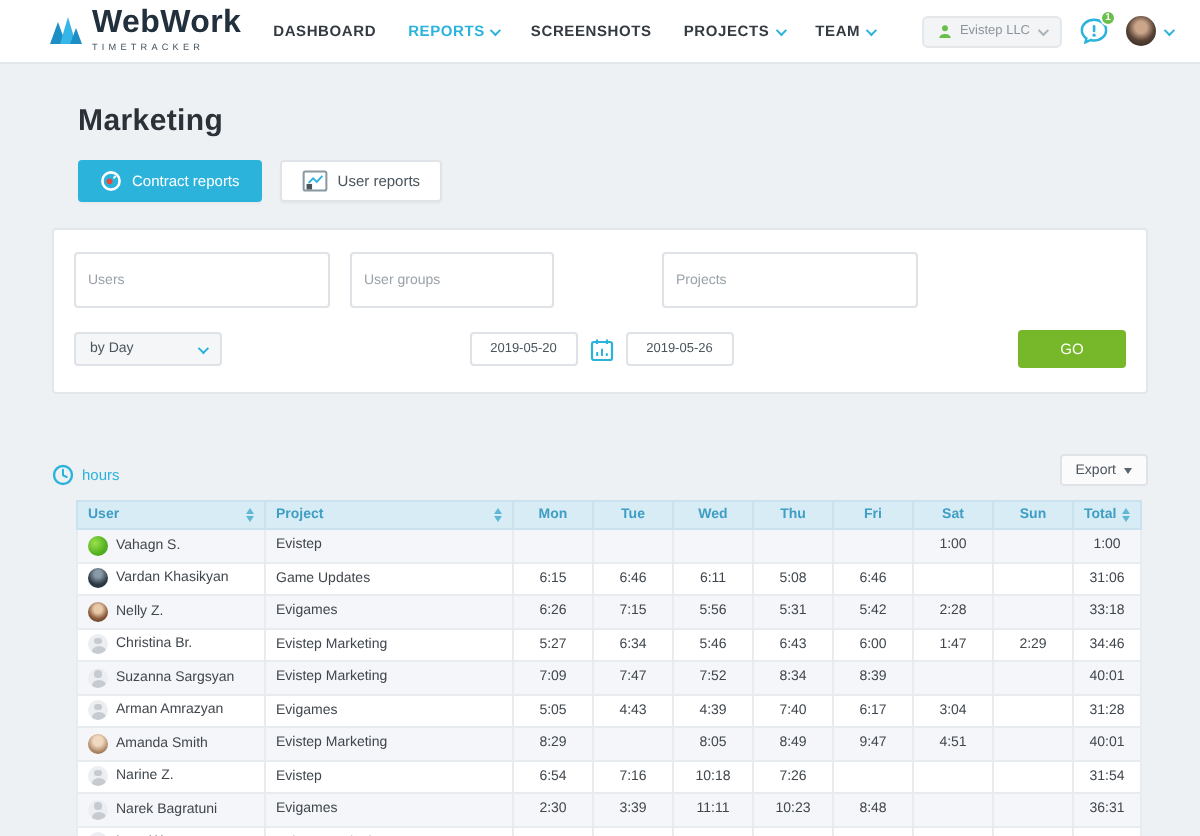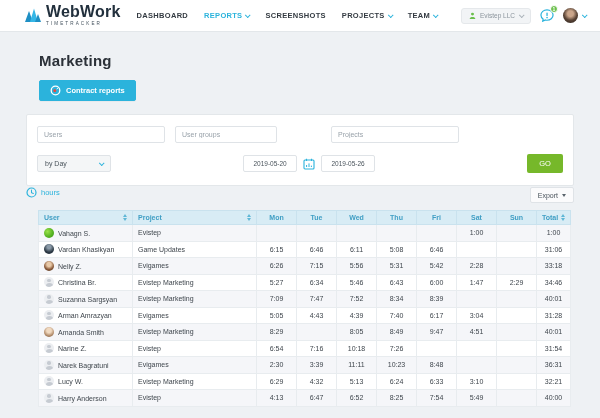--- a/index.html
+++ b/index.html
@@ -31,45 +31,45 @@
   .avatar-top { width:15px; height:15px; border-radius:50%; cursor:pointer;
     background:radial-gradient(circle at 50% 38%, #caa58a 0 24%, #5a4436 55%, #2f2620 90%); }
 
   
   .main { padding:0 26px; }
   .page-title { font-size:15px; font-weight:bold; color:#2b3138; margin:20px 0 0 13px; letter-spacing:.2px; }
   .tabs { display:flex; gap:9px; margin:11px 0 0 13px; }
   .tab { background:#fff; border:1px solid #e0e4e8; border-radius:2px; height:21px;
     display:flex; align-items:center; gap:5px; padding:0 10px; font-size:7.5px;
     color:#4a545c; cursor:pointer; box-shadow:0 1px 1px rgba(0,0,0,.03); }
-  .tab.active { background:var(--accent); border-color:var(--accent); color:#fff; font-weight:bold; }
+  .tab.active { background:var(--accent); border-color:var(--accent); color:#fff; font-weight:normal; }
   .tab-icon { display:flex; }
 
   .filter-card { background:#fff; border:1px solid #e3e7ea; border-radius:2px;
     margin-top:13px; padding:11px 10px 12px; }
   .f-row1 { display:flex; }
-  .f-row1 input { height:17px; border:1px solid #dfe3e7; border-radius:2px;
+  .f-row1 input { height:28px; border:1px solid #dfe3e7; border-radius:2px;
     font-size:7px; padding:0 6px; color:#4a545c; outline:none; font-family:inherit; }
   .f-row1 input::placeholder { color:#99a2aa; }
   .in-users { width:128px; margin-right:10px; }
   .in-groups { width:102px; margin-right:54px; }
   .in-projects { width:128px; margin-right:10px; }
   .in-tags { flex:1; }
   .f-row2 { display:flex; align-items:center; margin-top:11px; }
   .select { width:74px; height:17px; background:#f4f6f7; border:1px solid #dfe3e7;
     border-radius:2px; font-size:7px; color:#4a545c; display:flex; align-items:center;
     justify-content:space-between; padding:0 7px; cursor:pointer; }
   .sp1 { flex:1; } .sp2 { flex:1.15; }
   .datebox { width:54px; height:17px; border:1px solid #dfe3e7; border-radius:2px;
     font-size:6.5px; color:#4a545c; text-align:center; background:#fff; outline:none; font-family:inherit; }
   .cal { margin:0 6px; display:flex; cursor:pointer; }
-  .go-btn { width:36px; height:19px; background:var(--green); border:none; border-radius:2px;
+  .go-btn { width:54px; height:19px; background:var(--green); border:none; border-radius:2px;
     color:#fff; font-size:7.5px; font-weight:normal; cursor:pointer; font-family:inherit; }
 
-  .tools-bar { display:flex; align-items:flex-start; margin-top:1px; }
+  .tools-bar { display:flex; align-items:flex-end; margin-top:30px; }
   .hours-toggle { display:flex; align-items:center; gap:4px; color:var(--accent);
     font-size:7.5px; cursor:pointer; }
   .export-btn { margin-left:auto; background:#fbfbfc; border:1px solid #dfe3e7;
     border-radius:2px; height:16px; padding:0 7px; display:flex; align-items:center;
     gap:4px; font-size:7px; color:#4a545c; cursor:pointer; }
   .export-caret { width:0; height:0; border-left:2.5px solid transparent;
     border-right:2.5px solid transparent; border-top:3px solid #5a646c; }
 
   
   table { margin:7px 0 0 12px; width:532px; border-collapse:collapse; background:#fff;
@@ -172,20 +172,30 @@
       <div class="tab active">
         <span class="tab-icon">
           <svg width="11" height="11" viewBox="0 0 12 12">
             <circle cx="6" cy="6" r="4.7" fill="none" stroke="#fff" stroke-width="1.4"></circle>
             <circle cx="5.2" cy="6.2" r="1.6" fill="#e8483f"></circle>
             <path d="M7.4 4.6 L8.6 3.2" stroke="#fff" stroke-width="1"></path>
           </svg>
         </span>
         <span>Contract reports</span>
       </div>
+      <div class="tab">
+        <span class="tab-icon">
+          <svg width="13" height="11" viewBox="0 0 14 12">
+            <rect x="0.8" y="0.8" width="12.4" height="10.4" rx="1" fill="none" stroke="#8a98a2" stroke-width="1.1"></rect>
+            <path d="M3.5 7 L6 4.5 L8 6.5 L11 3.2" stroke="#2bb3dc" stroke-width="1" fill="none"></path>
+            <rect x="2.4" y="7.6" width="3" height="3" fill="#4a545c"></rect>
+          </svg>
+        </span>
+        <span>User reports</span>
+      </div>
     </div>
 
   <div class="filter-card">
     <div class="f-row1">
       <input class="in-users" type="text" placeholder="Users" style="">
       <input class="in-groups" type="text" placeholder="User groups" style="">
       <input class="in-projects" type="text" placeholder="Projects" style="">
     </div>
     <div class="f-row2">
       <div class="select">

